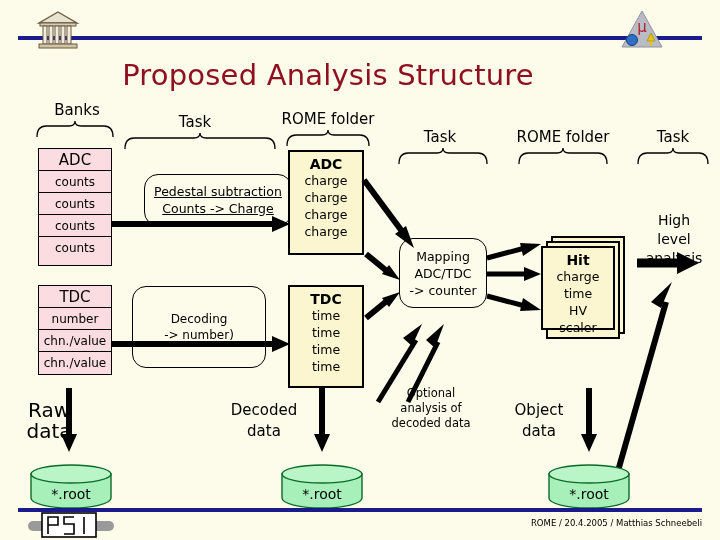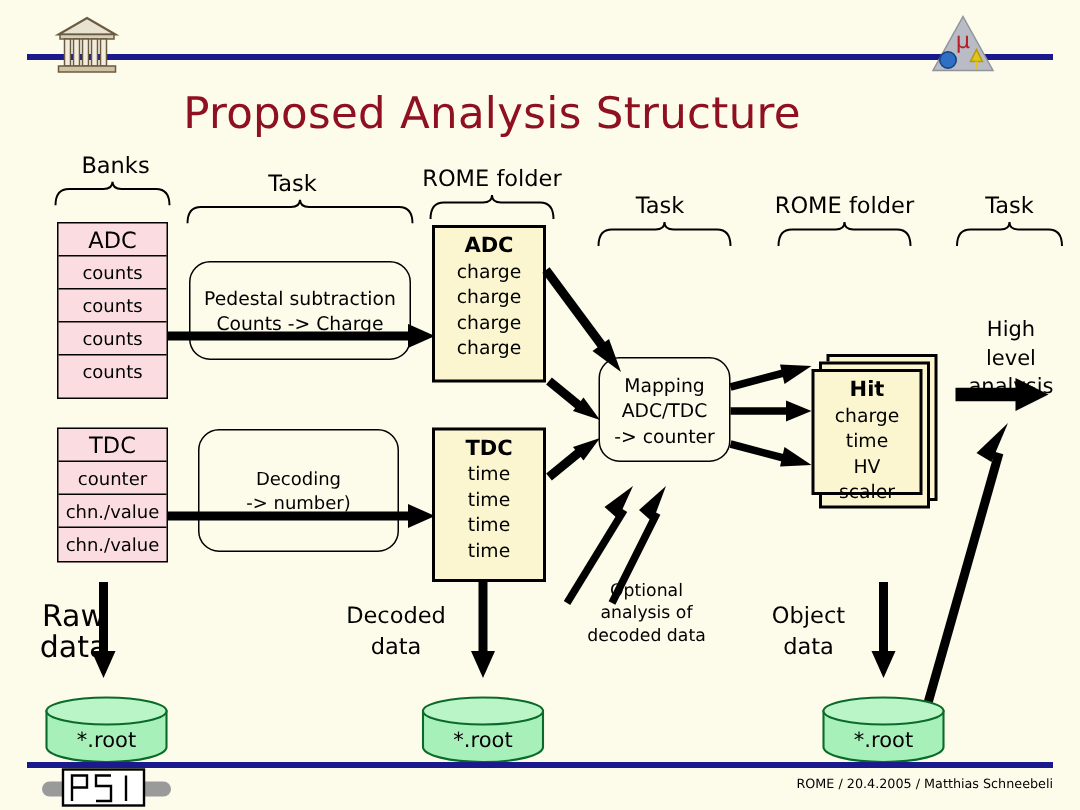--- a/index.html
+++ b/index.html
@@ -160,26 +160,26 @@
   <div class="bank" style="left:38px;top:148px;width:74px;height:118px;">
     <div class="row hdr">ADC</div>
     <div class="row cell">counts</div>
     <div class="row cell">counts</div>
     <div class="row cell">counts</div>
     <div class="row cell">counts</div>
   </div>
 
   <div class="bank" style="left:38px;top:285px;width:74px;height:90px;">
     <div class="row hdr">TDC</div>
-    <div class="row cell">counter</div>
+    <div class="row cell">number</div>
     <div class="row cell">chn./value</div>
     <div class="row cell">chn./value</div>
   </div>
 
-  <div class="task" style="left:126px;top:174px;width:148px;height:66px;">
+  <div class="task" style="left:144px;top:174px;width:148px;height:52px;text-decoration:underline;">
     <div>
       <span class="ln">Pedestal subtraction</span>
       <span class="ln">Counts -&gt; Charge</span>
     </div>
   </div>
 
   <div class="task small" style="left:132px;top:286px;width:134px;height:82px;">
     <div>
       <span class="ln">Decoding</span>
       <span class="ln">-&gt; number)</span>

